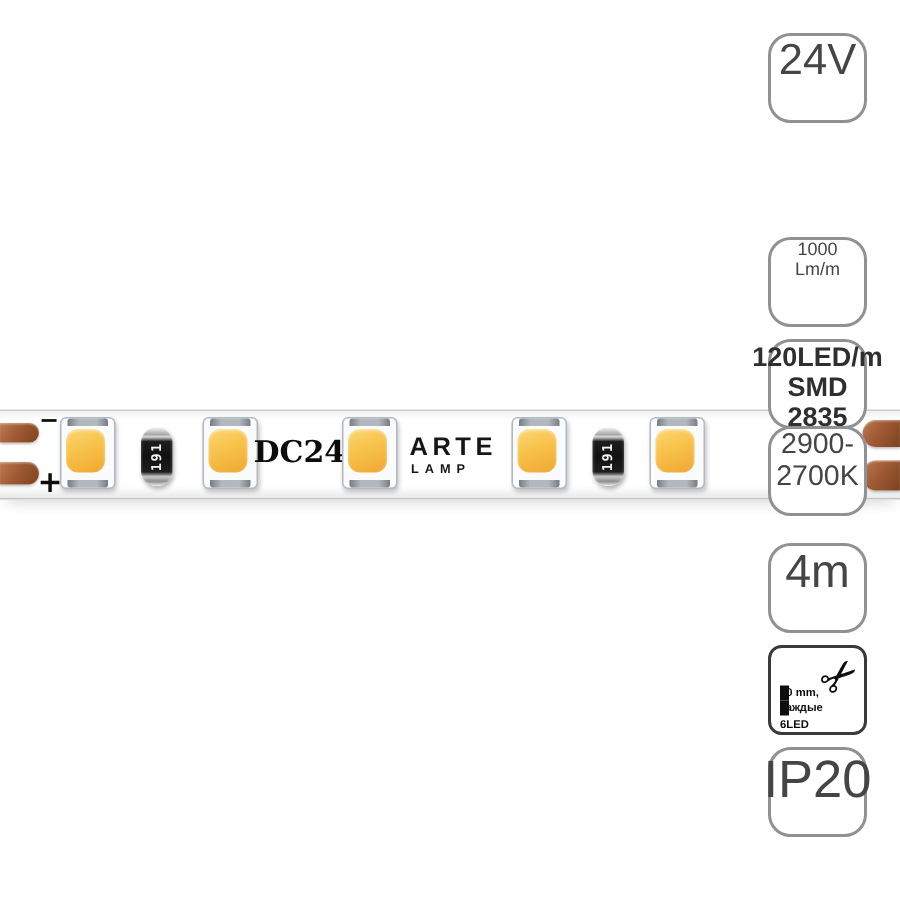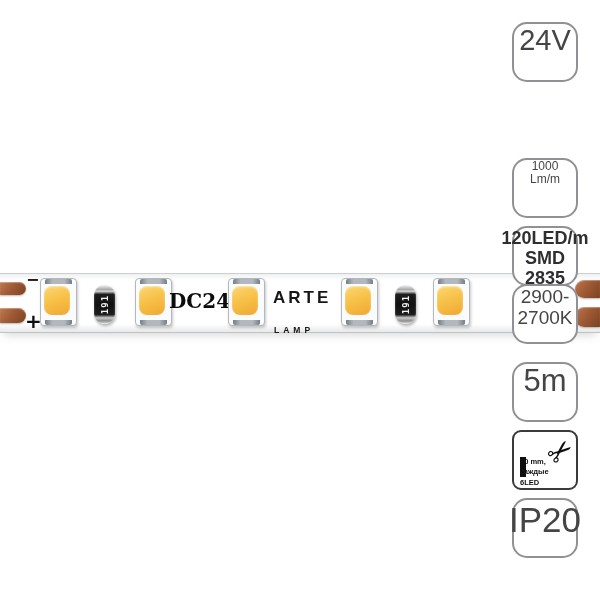--- a/index.html
+++ b/index.html
@@ -59,21 +59,21 @@
     font-family:"DejaVu Sans",sans-serif;}
   .polarity.minus{left:26px;top:-2px;font-size:16px;}
   .polarity.plus{left:25px;top:37px;font-size:20px;}
 
   .dc-label{
     position:absolute;left:169px;top:15px;width:64px;text-align:center;
     font-family:"DejaVu Serif",serif;font-weight:bold;font-size:20px;color:#0c0c0c;
   }
   .logo{position:absolute;left:270px;top:15px;width:62px;text-align:left;color:#161616;}
   .logo .arte{display:block;font-size:17px;font-weight:bold;letter-spacing:3px;margin-left:3px;line-height:1;}
-  .logo .lamp{display:block;font-size:8.5px;font-weight:bold;letter-spacing:4px;margin-left:4px;margin-top:20px;line-height:1;}
+  .logo .lamp{display:block;font-size:8.5px;font-weight:bold;letter-spacing:4px;margin-left:4px;margin-top:2px;line-height:1;}
 
   
   .badge{
     position:absolute;left:512px;width:66px;height:60px;box-sizing:border-box;z-index:5;
     background:#ffffff;border:2px solid #8f9194;border-radius:15px;
     display:flex;flex-direction:column;align-items:center;justify-content:flex-start;
     color:#454545;text-align:center;line-height:1.12;
   }
   .b1{top:22px}.b2{top:90px}.b3{top:158px}.b4{top:226px}
   .b5{top:284px}.b6{top:362px}.b7{top:430px}.b8{top:498px}
@@ -181,21 +181,21 @@
     <span>120LED/m</span>
     <span>SMD 2835</span>
   </div>
 
   <div class="badge b5">
     <span class="t-md3">2900-</span>
     <span class="t-md3">2700K</span>
   </div>
 
   <div class="badge b6">
-    <span class="t-xl2">5m</span>
+    <span class="t-xl2">4m</span>
   </div>
 
   <div class="badge b7 badge-cut">
     <div class="cut-icon-row">
       <span class="dashes">
         <span class="dash"></span>
           <span class="dash"></span>
           <span class="dash"></span>
           <span class="dash"></span>
       </span>

